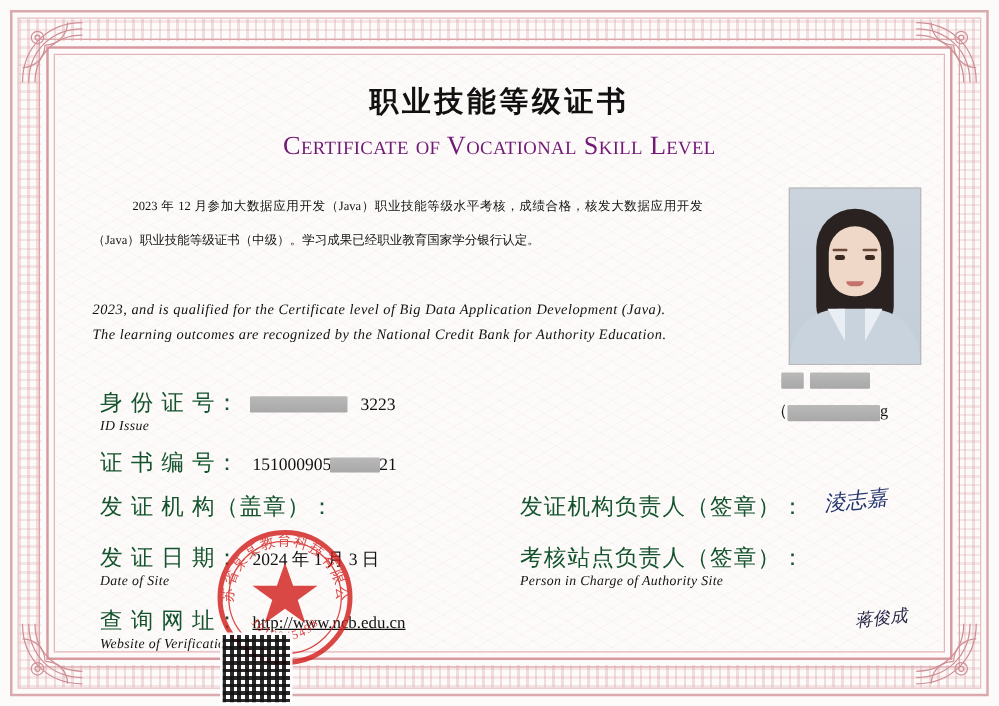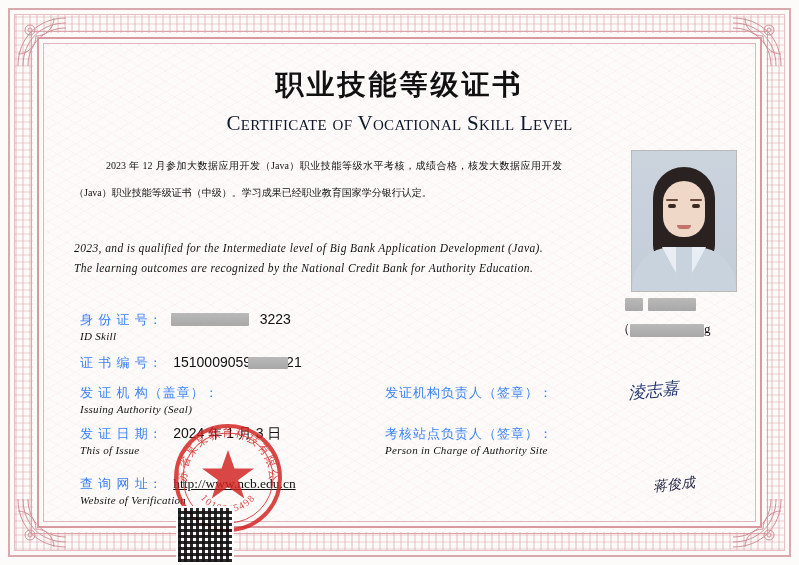--- a/index.html
+++ b/index.html
@@ -118,31 +118,31 @@
     left: 52px;
     top: 52px;
     right: 52px;
     bottom: 52px;
   }
 
   .title-cn {
     text-align: center;
     font-family: "Liberation Serif", serif;
     font-weight: bold;
-    font-size: 28px;
+    font-size: 23px;
     letter-spacing: 3px;
     color: #111111;
     margin-top: 14px;
   }
   .title-en {
     text-align: center;
     font-family: "Liberation Serif", serif;
     font-size: 21px;
     letter-spacing: 0.3px;
-    color: #0f172a;
+    color: #701a75;
     margin-top: 7px;
     font-variant: small-caps;
   }
 
   
   .body-block {
     position: absolute;
     left: 22px;
     top: 100px;
     width: 488px;
@@ -277,47 +277,47 @@
     left: 28px;
     top: 258px;
     width: 640px;
   }
   .field-row {
     position: relative;
     margin-bottom: 11px;
   }
   .label-cn {
     font-family: "Liberation Serif", serif;
-    font-size: 13px;
-    color: #3b82f6;
+    font-size: 18px;
+    color: #14532d;
     letter-spacing: 1px;
   }
   .label-en {
     font-family: "Liberation Serif", serif;
     font-style: italic;
     font-size: 11px;
     color: #111;
     letter-spacing: 0.3px;
     margin-top: 1px;
   }
   .field-value {
-    font-family: Liberation Sans, sans-serif;
+    font-family: Liberation Serif, serif;
     font-size: 14px;
     color: #111;
   }
   .inline-val { margin-left: 6px; }
 
   .two-col-left {
     position: absolute;
     left: 0; top: 0;
     width: 300px;
   }
   .two-col-right {
     position: absolute;
-    left: 305px;
+    left: 336px;
     width: 320px;
   }
 
   
   .seal {
     position: absolute;
     left: 88px;
     top: 108px;
     width: 120px;
     height: 120px;
@@ -428,21 +428,21 @@
 
   <div class="content">
 
     <div class="title-cn">职业技能等级证书</div>
     <div class="title-en">Certificate of Vocational Skill Level</div>
 
     <div class="body-block">
       <div class="para-cn">2023 年 12 月参加大数据应用开发（Java）职业技能等级水平考核，成绩合格，核发大数据应用开发（Java）职业技能等级证书（中级）。学习成果已经职业教育国家学分银行认定。</div>
       <div class="para-en">
         <span class="indent"></span><br>
-        <span>2023, and is qualified for the Intermediate level of Big Bank Application Development (Java).</span><br>
+        <span>2023, and is qualified for the Certificate level of Big Data Application Development (Java).</span><br>
         <span>The learning outcomes are recognized by the National Credit Bank for Authority Education.</span>
       </div>
     </div>
 
     <div class="photo-wrap">
       <div class="photo-bg"></div>
       <div class="photo-hair"></div>
       <div class="photo-face"></div>
       <div class="photo-brow l"></div>
       <div class="photo-brow r"></div>
@@ -463,45 +463,44 @@
       （<span class="redact" style="width:74px;height:13px;"></span>g
       <span></span>
     </div>
 
     <div class="fields">
 
       <div class="field-row">
         <span class="label-cn">身 份 证 号：</span>
         <span class="redact" style="width:78px;height:13px;margin-left:4px;"></span>
         <span class="field-value inline-val">3223</span>
-        <div class="label-en">ID Skill</div>
+        <div class="label-en">ID Issue</div>
       </div>
 
       <div class="field-row">
         <span class="label-cn">证 书 编 号：</span>
         <span class="field-value inline-val">15100090592044        21</span>
         <span class="redact" style="width:40px;height:12px;margin-left:-58px;"></span>
       </div>
 
       <div class="field-row" style="height:30px;text-decoration:underline;">
         <div class="two-col-left">
           <span class="label-cn">发 证 机 构（盖章）：</span>
-          <div class="label-en">Issuing Authority (Seal)</div>
         </div>
         <div class="two-col-right">
           <span class="label-cn">发证机构负责人（签章）：</span>
           <div class="sig sig-1">淩志嘉</div>
         </div>
       </div>
 
       <div class="field-row" style="height:34px;margin-top:10px;">
         <div class="two-col-left">
           <span class="label-cn">发 证 日 期：</span>
           <span class="field-value inline-val">2024 年 1 月 3 日</span>
-          <div class="label-en">This of Issue</div>
+          <div class="label-en">Date of Site</div>
         </div>
         <div class="two-col-right">
           <span class="label-cn">考核站点负责人（签章）：</span>
           <div class="label-en">Person in Charge of Authority Site</div>
           <div class="sig sig-2">蒋俊成</div>
         </div>
       </div>
 
       <div class="field-row" style="margin-top:16px;">
         <span class="label-cn">查 询 网 址：</span>

